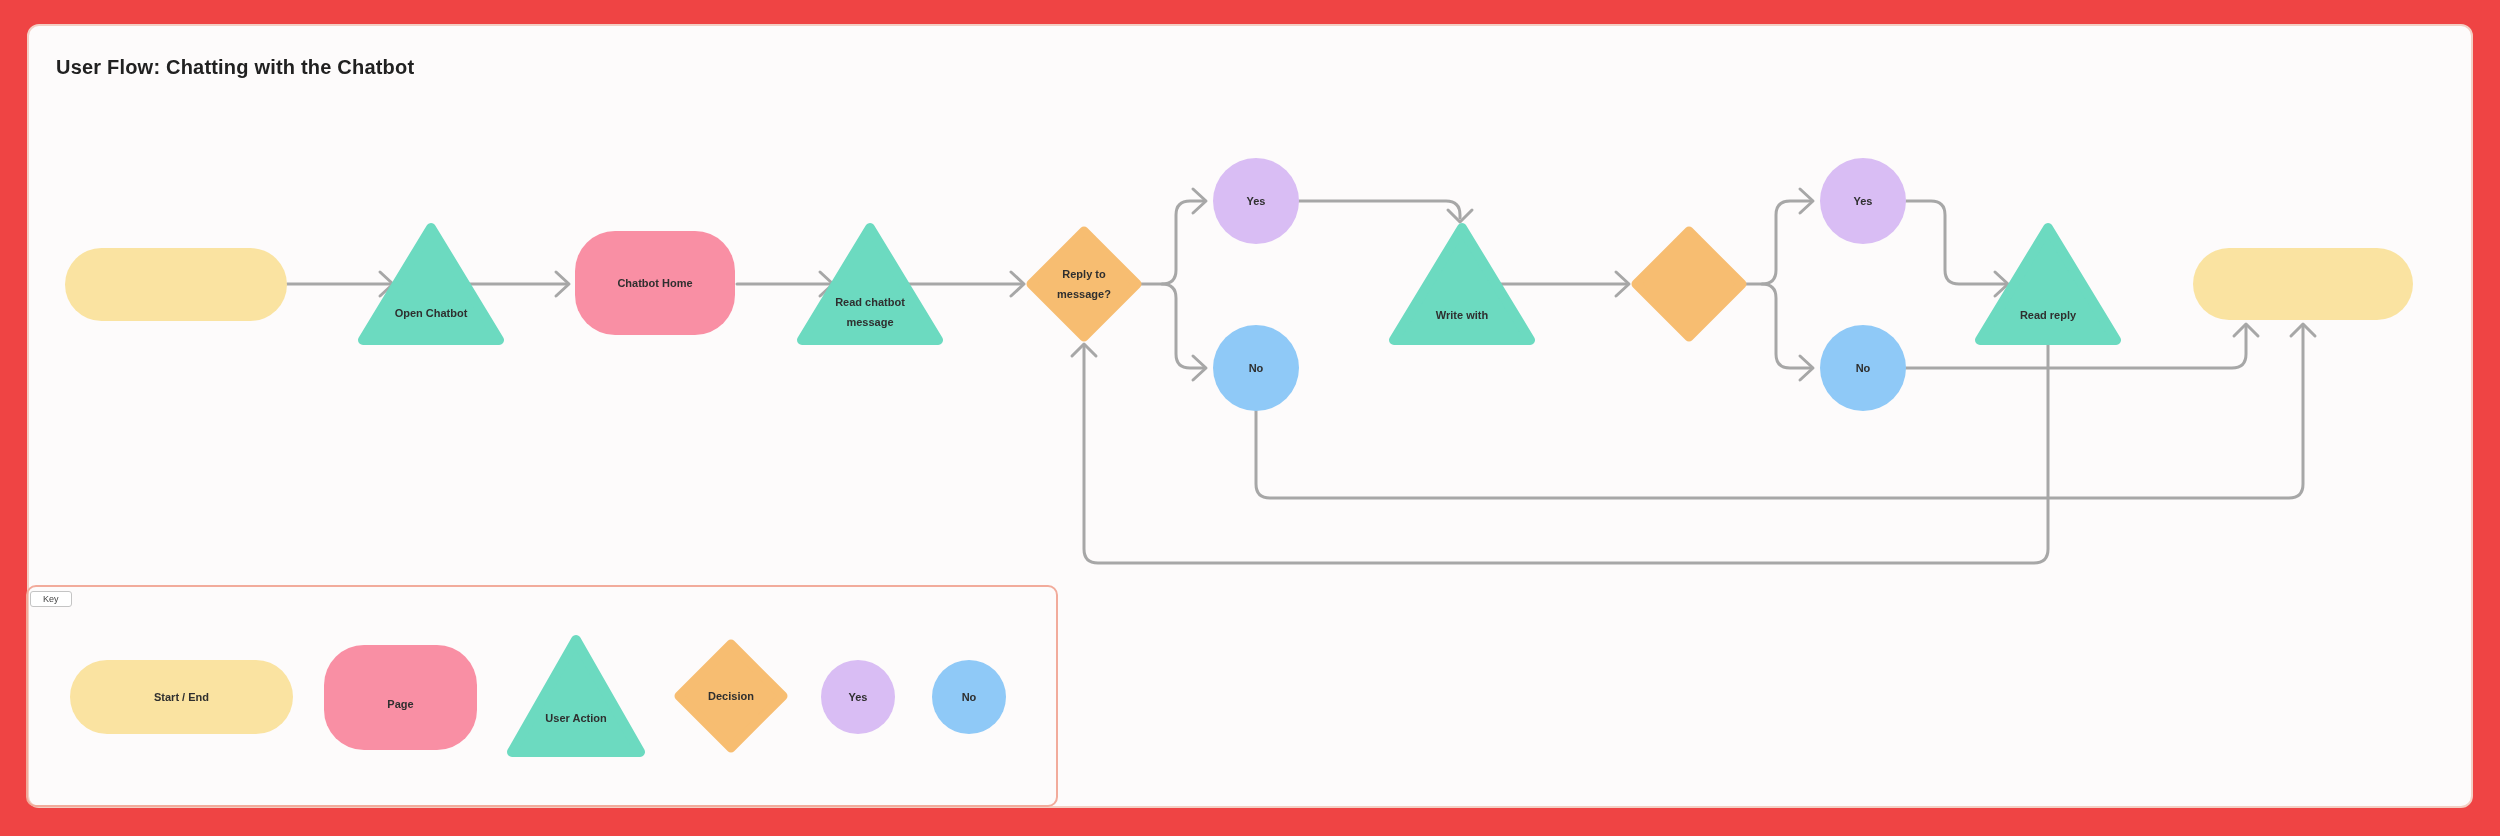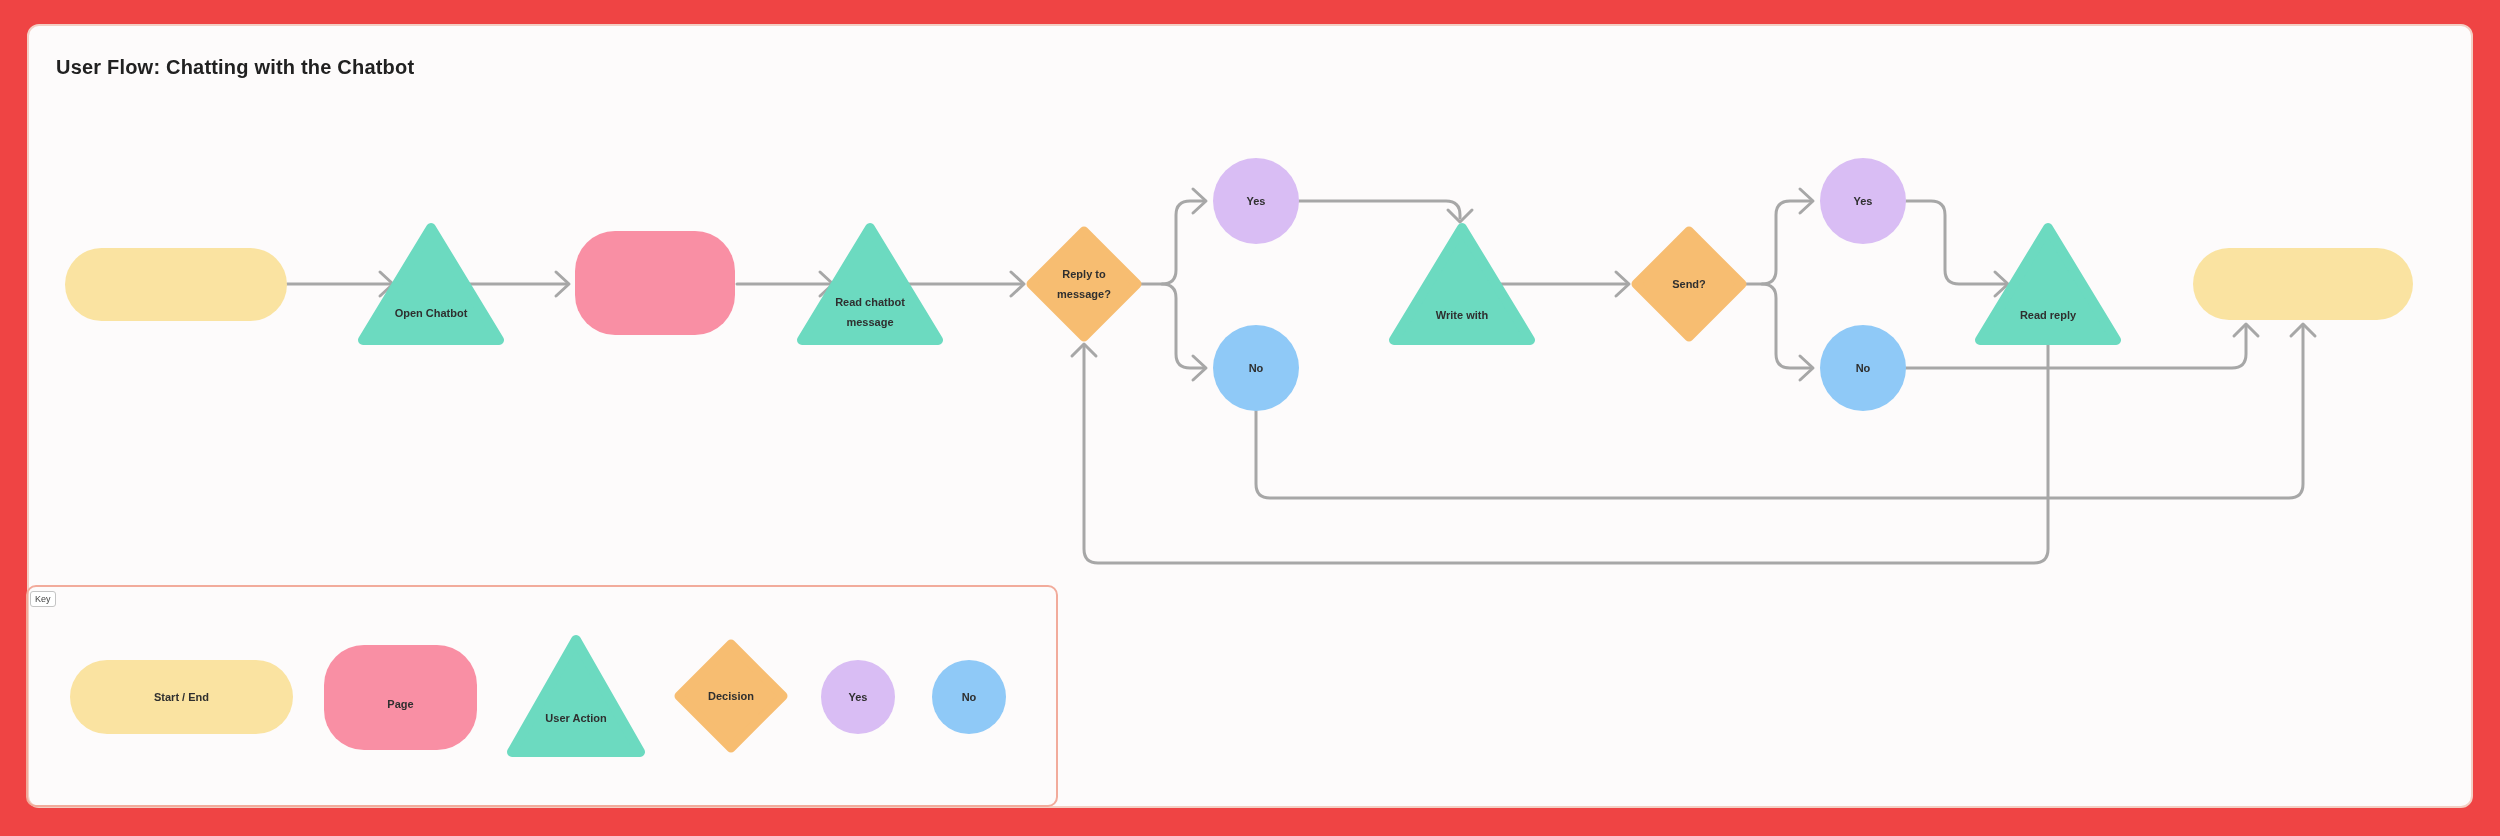--- a/index.html
+++ b/index.html
@@ -8,21 +8,21 @@
   .canvas{position:absolute;left:27px;top:24px;width:2446px;height:784px;background:#FDFBFB;
           border:2px solid #F3CFC4;border-radius:12px;box-sizing:border-box;}
   .title{position:absolute;left:56px;top:56px;font-size:20px;font-weight:600;color:#212121;letter-spacing:.2px;}
   svg.board{position:absolute;left:0;top:0;width:2500px;height:836px;pointer-events:none;}
   .lbl{position:absolute;display:flex;align-items:center;justify-content:center;text-align:center;
        font-size:11px;line-height:20px;font-weight:600;color:#2F2F2F;}
   .lbl span{display:block;}
   .keybox{position:absolute;left:26px;top:585px;width:1032px;height:222px;border:2px solid #F2AB9B;
           border-radius:10px;box-sizing:border-box;background:transparent;}
   .keytag{position:absolute;left:30px;top:591px;background:#FFFFFF;border:1px solid #C4C4C4;border-radius:3px;
-          padding:2px 4px;font-size:9px;line-height:10px;color:#444;font-weight:400;}
+          padding:2px 12px;font-size:9px;line-height:10px;color:#444;font-weight:400;}
   .w74{max-width:74px;}
 </style>
 </head>
 <body>
 
 <div class="frame">
   <div class="canvas"></div>
 
   <div class="title">User Flow: Chatting with the Chatbot</div>
 
@@ -83,28 +83,28 @@
 
     <rect x="70" y="660" width="223" height="74" rx="37" fill="#FAE3A1"></rect>
     <rect x="324" y="645" width="153" height="105" rx="40" fill="#F98FA4"></rect>
     <path stroke-width="10" stroke-linejoin="round" d="M576 640 L640 752 L512 752 Z" fill="#6CDAC0" stroke="#6CDAC0"></path>
     <path stroke-width="9" stroke-linejoin="round" d="M731 644 L783 696 L731 748 L679 696 Z" fill="#F7BD71" stroke="#F7BD71"></path>
     <circle cx="858" cy="697" r="37" fill="#D9BDF4"></circle>
     <circle cx="969" cy="697" r="37" fill="#8FC9F7"></circle>
   </svg>
 
   <div class="lbl" style="left:391px;top:291px;width:80px;height:44px">Open Chatbot</div>
+  <div class="lbl" style="left:575px;top:231px;width:160px;height:104px">Chatbot Home</div>
   <div class="lbl" style="left:830px;top:281px;width:80px;height:62px">Read chatbot message</div>
   <div class="lbl" style="left:1028px;top:228px;width:112px;height:112px">
       <span class="w74">Reply to message?</span>
     </div>
   <div class="lbl" style="left:1213px;top:158px;width:86px;height:86px">Yes</div>
   <div class="lbl" style="left:1213px;top:325px;width:86px;height:86px">No</div>
   <div class="lbl" style="left:1402px;top:303px;width:120px;height:24px">Write with</div>
-  <div class="lbl" style="left:1633px;top:228px;width:112px;height:112px">Send?</div>
   <div class="lbl" style="left:1820px;top:158px;width:86px;height:86px">Yes</div>
   <div class="lbl" style="left:1820px;top:325px;width:86px;height:86px">No</div>
   <div class="lbl" style="left:1988px;top:303px;width:120px;height:24px">Read reply</div>
 
   <div class="keybox"></div>
   <div class="keytag">Key</div>
   <div class="lbl" style="left:70px;top:660px;width:223px;height:74px">Start / End</div>
   <div class="lbl" style="left:324px;top:645px;width:153px;height:118px">Page</div>
   <div class="lbl" style="left:516px;top:706px;width:120px;height:24px">User Action</div>
   <div class="lbl" style="left:676px;top:641px;width:110px;height:110px">Decision</div>

